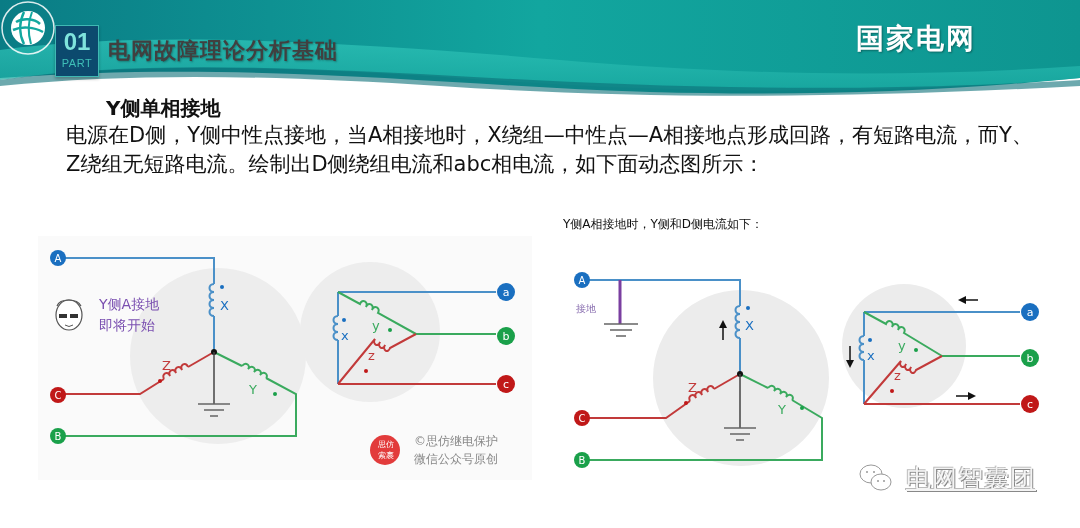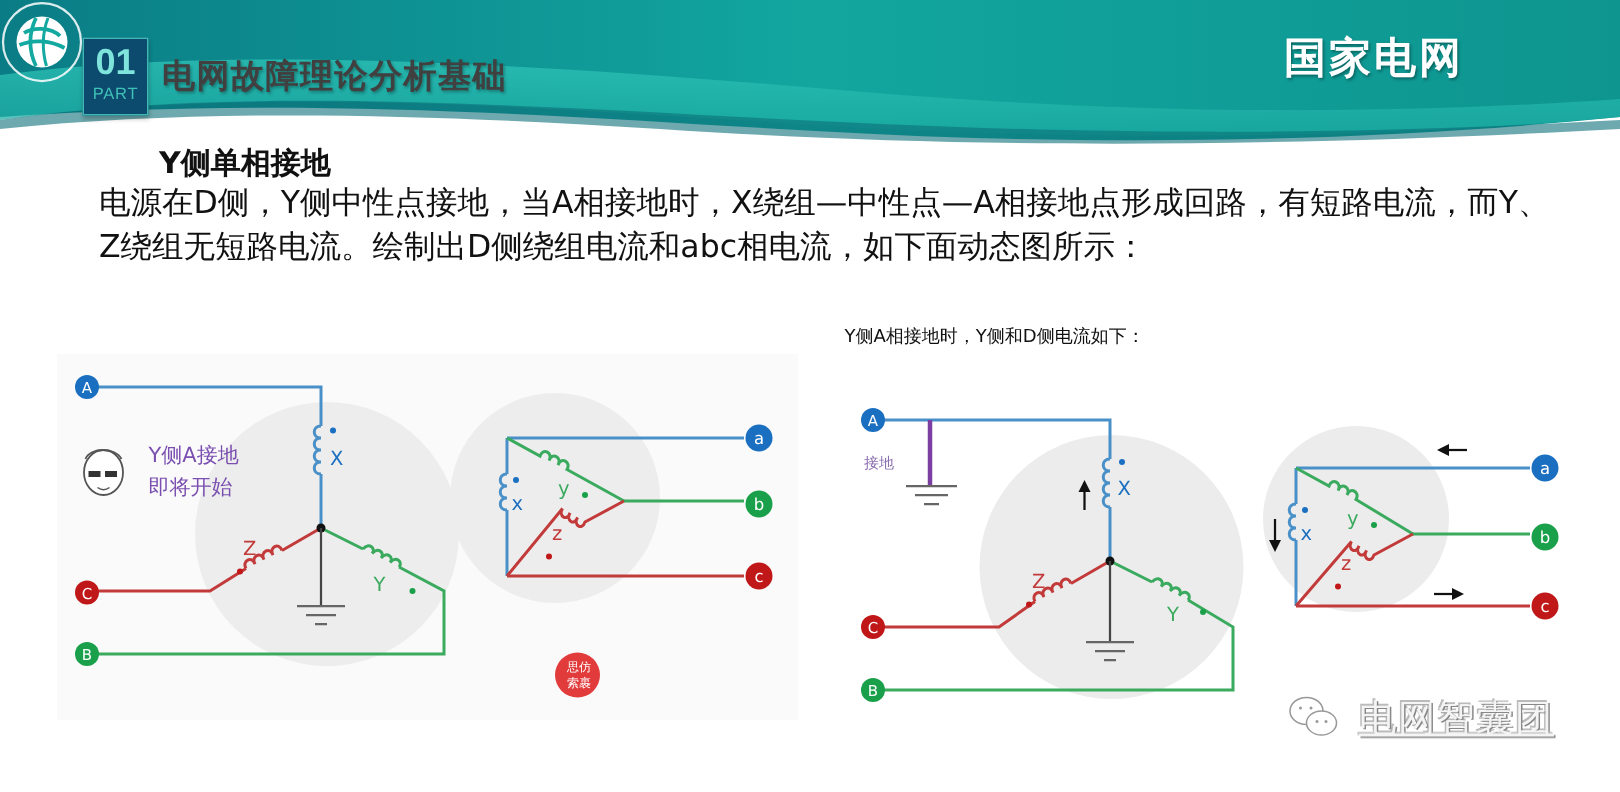--- a/index.html
+++ b/index.html
@@ -140,20 +140,24 @@
     <g>
       <circle cx="347" cy="214" r="15" fill="#e23b3b"></circle>
       <text x="340" y="211" font-size="8" fill="#fff">思仿</text>
       <text x="340" y="222" font-size="8" fill="#fff">索裹</text>
     </g>
   </svg>
   <div style="position:absolute;left:61px;top:58px;color:#7a4fb0;font-size:14px;line-height:21px;">
     <div>Y侧A接地</div>
     <div>即将开始</div>
   </div>
+  <div style="position:absolute;left:376px;top:196px;color:#888;font-size:12px;line-height:18px;">
+    <div>©思仿继电保护</div>
+    <div>微信公众号原创</div>
+  </div>
 </div>
 
 <div class="caption-right">Y侧A相接地时，Y侧和D侧电流如下：</div>
 <div class="diagram-right">
   <svg width="500" height="222" viewBox="0 0 500 222">
     <circle cx="183" cy="120" r="88" fill="#ececec"></circle>
     <circle cx="346" cy="88" r="62" fill="#ececec"></circle>
 
     <path d="M30,22 H182 V48" stroke="#4a90c8" stroke-width="2" fill="none"></path>
     <path d="M62,22 V66" stroke="#7a3fa0" stroke-width="3"></path>

